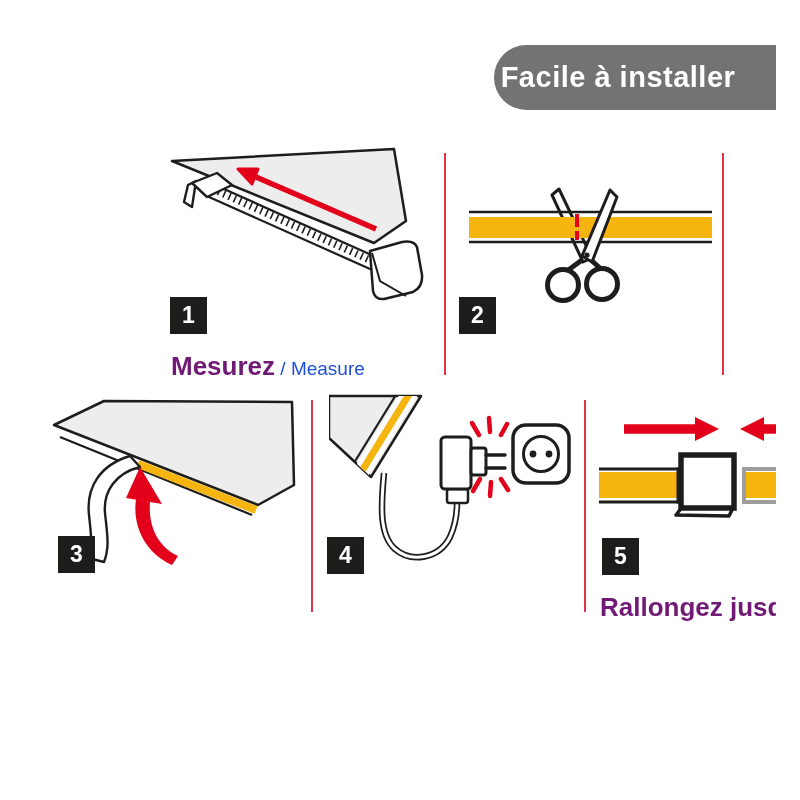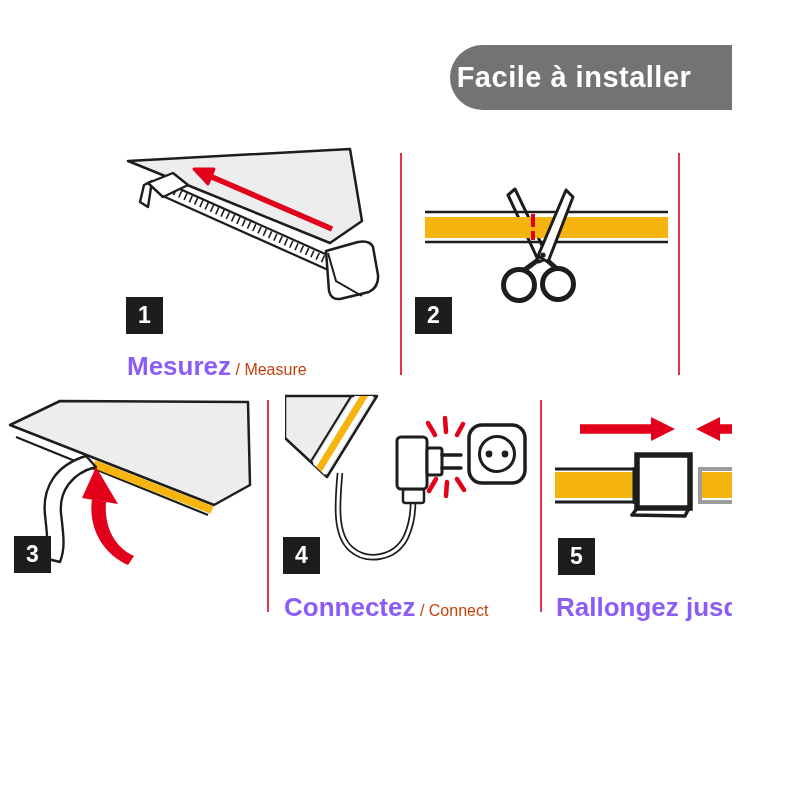--- a/index.html
+++ b/index.html
@@ -1,38 +1,39 @@
 <!DOCTYPE html>
 <html><head>
 <meta charset="utf-8">
 <style>
   html,body{margin:0;padding:0;background:#ffffff;}
   .page{
     position:relative;width:732px;height:800px;background:#ffffff;overflow:hidden;
     font-family:"Liberation Sans", sans-serif;
+    margin-left:44px;
   }
   .banner{
     position:absolute;left:450px;top:45px;right:0;height:65px;
     background:#737373;border-radius:33px 0 0 33px;
     display:flex;align-items:center;justify-content:center;
     padding-right:34px;box-sizing:border-box;
   }
   .banner span{
     color:#ffffff;font-weight:bold;font-size:29px;letter-spacing:0.5px;
   }
   .step{position:absolute;}
   .illus{position:absolute;left:0;top:0;}
   .badge{
     position:absolute;width:37px;height:37px;background:#1d1d1b;
     display:flex;align-items:center;justify-content:center;
     color:#ffffff;font-weight:bold;font-size:23px;
   }
   .label{position:absolute;white-space:nowrap;}
-  .label .fr{font-weight:bold;font-size:26px;color:#8b5cf6;}
-  .label .en{font-weight:normal;font-size:16px;color:#c2410c;}
+  .label .fr{font-weight:bold;font-size:26px;color:#701a75;}
+  .label .en{font-weight:normal;font-size:19px;color:#1d4ed8;}
   .divider{position:absolute;width:2px;background:#e2randomize;}
   .divider{background:#e2334a;}
 </style>
 </head>
 <body>
 
 <div class="page">
 
   <div class="banner">
     <span>Facile à installer</span>
@@ -123,23 +124,20 @@
           <line x1="172" y1="86" x2="179" y2="97"></line>
       </g>
       <rect x="184" y="32" width="56" height="58" rx="13" fill="#ffffff" stroke="#1d1d1b" stroke-width="3.5"></rect>
       <circle cx="212" cy="61" r="17.5" fill="#ffffff" stroke="#1d1d1b" stroke-width="3"></circle>
       <circle cx="204" cy="61" r="3.4" fill="#1d1d1b"></circle>
       <circle cx="220" cy="61" r="3.4" fill="#1d1d1b"></circle>
     </svg>
     <div class="badge" style="left:13px;top:147px;">
       <span>4</span>
     </div>
-    <div class="label" style="left:14px;top:202px;">
-      <span class="fr">Connectez</span><span class="en"> / Connect</span>
-    </div>
   </div>
 
   <div class="step" style="left:540px;top:390px;width:260px;height:240px;">
     <svg class="illus" style="left:15px;top:13px;" width="245" height="115" viewBox="0 0 245 115">
       <line x1="25" y1="26" x2="96" y2="26" stroke="#e2001a" stroke-width="9.5"></line>
       <polygon points="120,26 96,14 96,38" fill="#e2001a"></polygon>
       <line x1="215" y1="26" x2="164" y2="26" stroke="#e2001a" stroke-width="9.5"></line>
       <polygon points="141,26 165,14 165,38" fill="#e2001a"></polygon>
       <rect x="0" y="69" width="80" height="26" fill="#f6b40f"></rect>
       <line x1="0" y1="66" x2="80" y2="66" stroke="#1d1d1b" stroke-width="3"></line>

